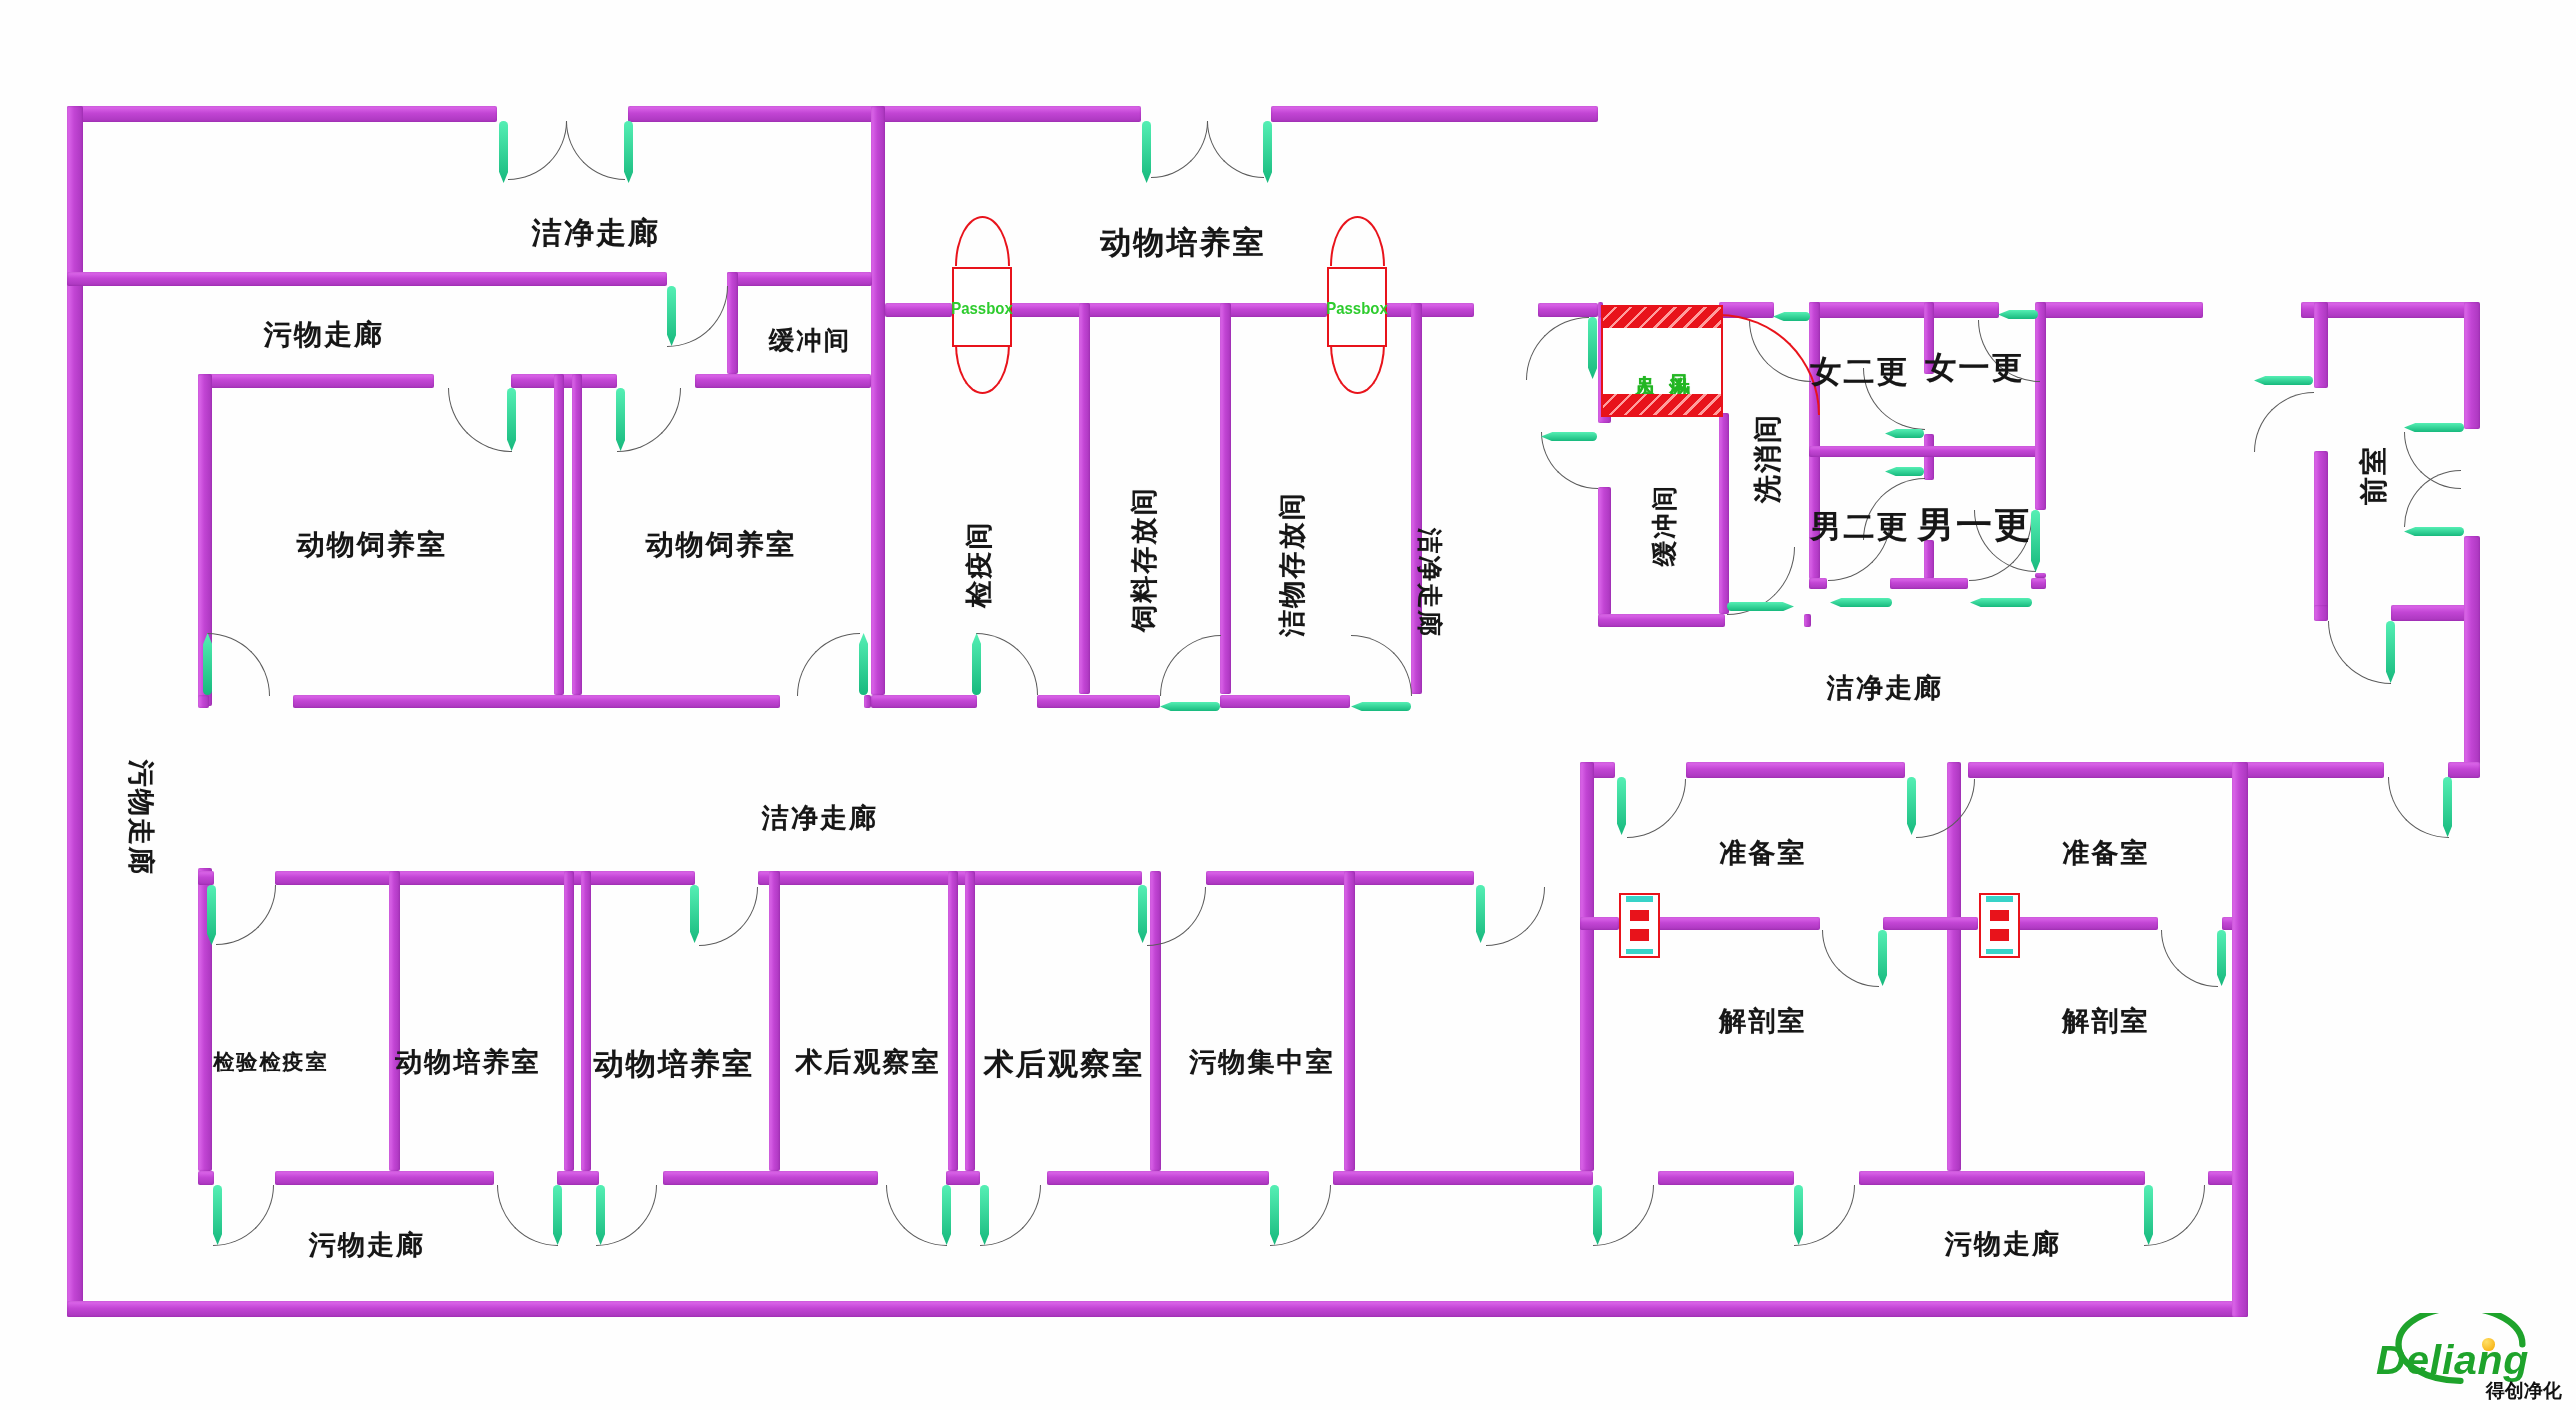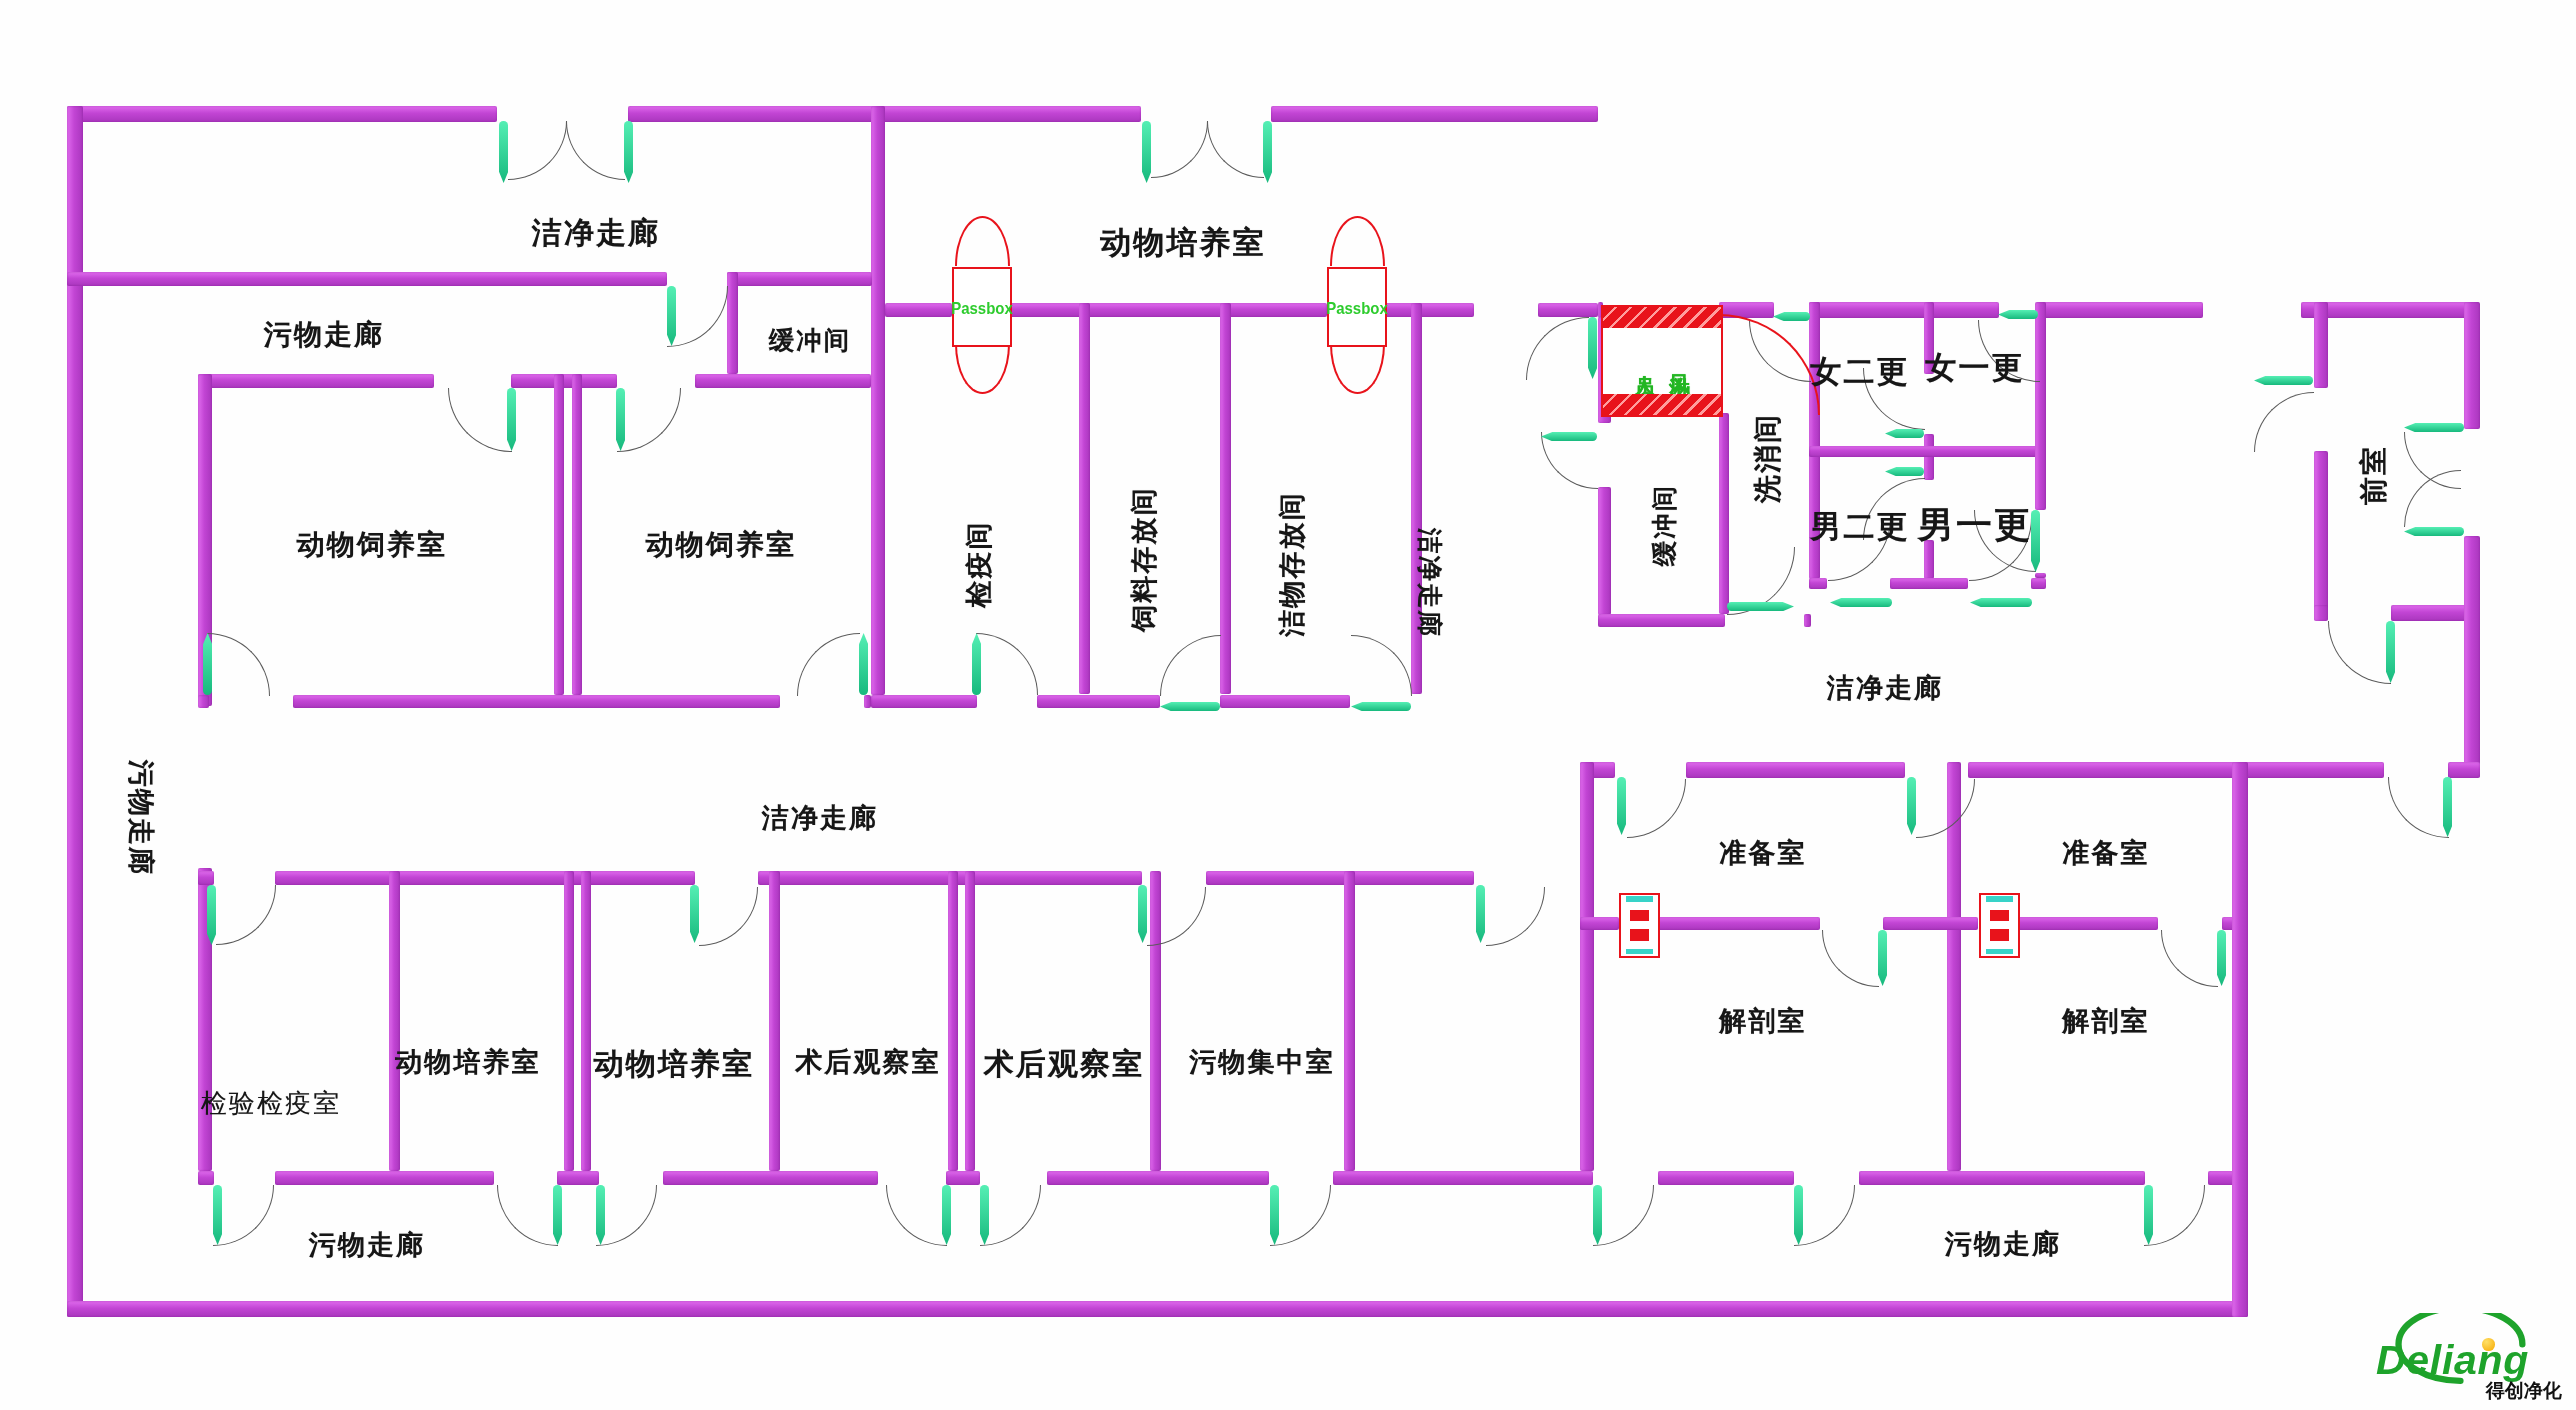--- a/index.html
+++ b/index.html
@@ -235,21 +235,21 @@
     <div class="room-label" style="left: 1860px; top: 527px; font-size: 31px; font-weight: 800; transform: translate(-50%, -50%) rotate(0deg);">男二更</div>
     <div class="room-label" style="left: 1975px; top: 525px; font-size: 36px; font-weight: 800; transform: translate(-50%, -50%) rotate(0deg);">男一更</div>
     <div class="room-label" style="left: 2374px; top: 475px; font-size: 28px; font-weight: 600; transform: translate(-50%, -50%) rotate(-90deg);">前室</div>
     <div class="room-label" style="left: 1885px; top: 688px; font-size: 27px; font-weight: 600; transform: translate(-50%, -50%) rotate(0deg);">洁净走廊</div>
     <div class="room-label" style="left: 820px; top: 818px; font-size: 27px; font-weight: 600; transform: translate(-50%, -50%) rotate(0deg);">洁净走廊</div>
     <div class="room-label" style="left: 141px; top: 818px; font-size: 27px; font-weight: 600; transform: translate(-50%, -50%) rotate(90deg);">污物走廊</div>
     <div class="room-label" style="left: 1763px; top: 853px; font-size: 27px; font-weight: 600; transform: translate(-50%, -50%) rotate(0deg);">准备室</div>
     <div class="room-label" style="left: 2106px; top: 853px; font-size: 27px; font-weight: 600; transform: translate(-50%, -50%) rotate(0deg);">准备室</div>
     <div class="room-label" style="left: 1763px; top: 1021px; font-size: 27px; font-weight: 600; transform: translate(-50%, -50%) rotate(0deg);">解剖室</div>
     <div class="room-label" style="left: 2106px; top: 1021px; font-size: 27px; font-weight: 600; transform: translate(-50%, -50%) rotate(0deg);">解剖室</div>
-    <div class="room-label" style="left: 271px; top: 1062px; font-size: 26px; font-weight: 400; transform: translate(-50%, -50%) rotate(0deg); margin-top: 41px;">检验检疫室</div>
+    <div class="room-label" style="left: 271px; top: 1062px; font-size: 21px; font-weight: 700; transform: translate(-50%, -50%) rotate(0deg);">检验检疫室</div>
     <div class="room-label" style="left: 468px; top: 1062px; font-size: 27px; font-weight: 600; transform: translate(-50%, -50%) rotate(0deg);">动物培养室</div>
     <div class="room-label" style="left: 674px; top: 1064px; font-size: 30px; font-weight: 800; transform: translate(-50%, -50%) rotate(0deg);">动物培养室</div>
     <div class="room-label" style="left: 868px; top: 1062px; font-size: 27px; font-weight: 600; transform: translate(-50%, -50%) rotate(0deg);">术后观察室</div>
     <div class="room-label" style="left: 1064px; top: 1064px; font-size: 30px; font-weight: 800; transform: translate(-50%, -50%) rotate(0deg);">术后观察室</div>
     <div class="room-label" style="left: 1262px; top: 1062px; font-size: 27px; font-weight: 600; transform: translate(-50%, -50%) rotate(0deg);">污物集中室</div>
     <div class="room-label" style="left: 367px; top: 1245px; font-size: 27px; font-weight: 600; transform: translate(-50%, -50%) rotate(0deg);">污物走廊</div>
     <div class="room-label" style="left: 2003px; top: 1244px; font-size: 27px; font-weight: 600; transform: translate(-50%, -50%) rotate(0deg);">污物走廊</div>
     <div class="semi up" style="left: 955px; top: 216px; width: 51px; height: 48px;"></div>
     <div class="semi dn" style="left: 955px; top: 344px; width: 51px; height: 48px;"></div>
     <div class="passbox" style="left: 952px; top: 267px; width: 56px; height: 76px;">

